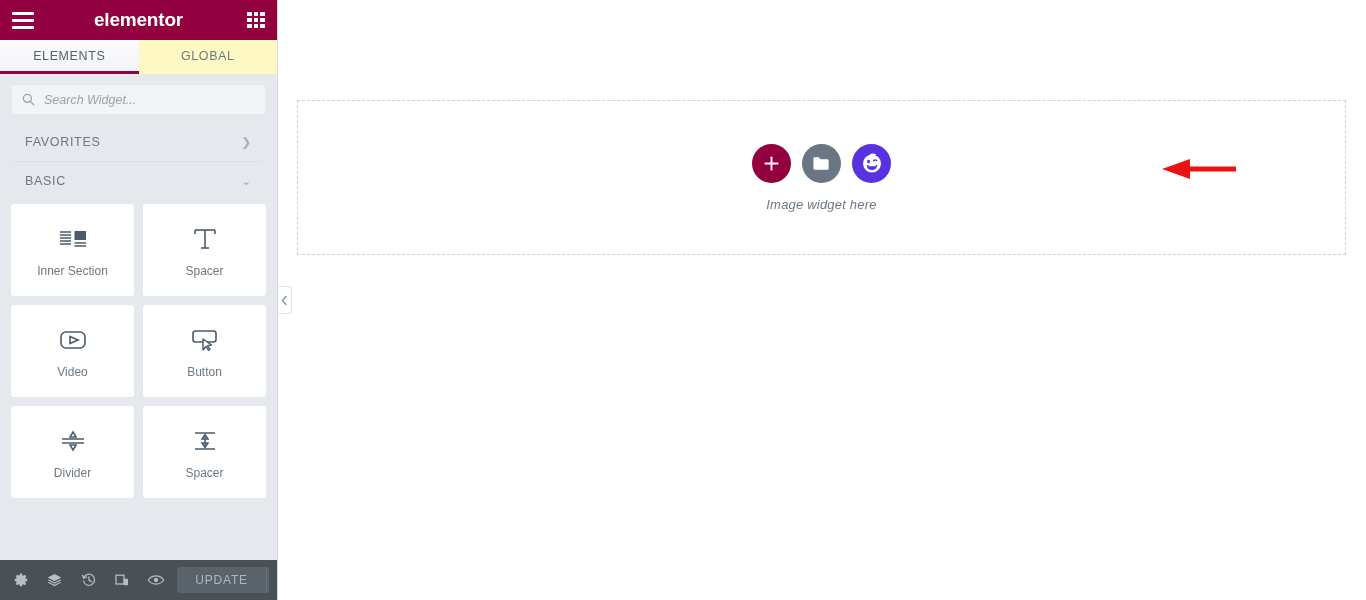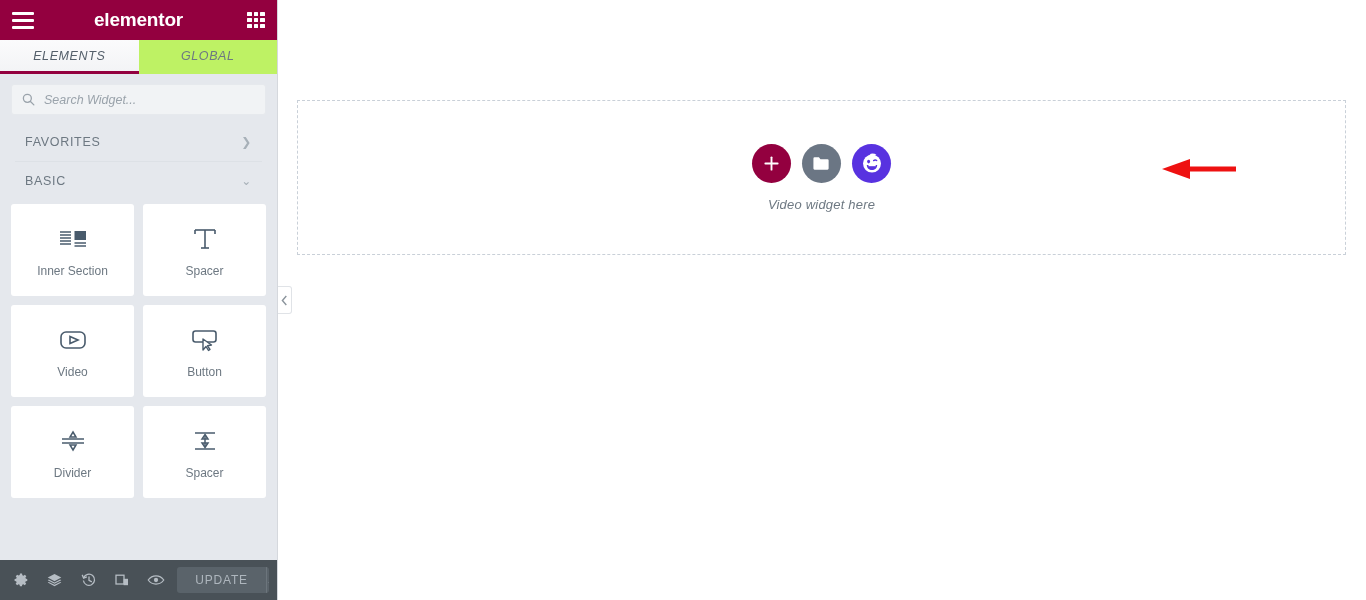--- a/index.html
+++ b/index.html
@@ -33,25 +33,25 @@
   #brand {
     position: absolute; left: 0; right: 0; top: 0; bottom: 0;
     display: flex; align-items: center; justify-content: center;
     color: #ffffff; font-size: 19px; font-weight: bold; letter-spacing: -0.2px;
     pointer-events: none;
   }
   #apps-btn { margin-left: auto; width: 18px; height: 16px; display: grid; grid-template-columns: repeat(3, 1fr); grid-template-rows: repeat(3, 1fr); gap: 2px; cursor: pointer; position: relative; z-index: 2;}
   #apps-btn span { background: #ffffff; display: block; border-radius: 0.5px; }
 
   
-  #tabs { height: 34px; display: flex; flex: 0 0 34px; background: #ffffff; font-style: italic; }
+  #tabs { height: 34px; display: flex; flex: 0 0 34px; background: #ffffff; }
   .tab {
     flex: 1; display: flex; align-items: center; justify-content: center;
     font-size: 12.5px; color: #6d7882; letter-spacing: 0.6px;
-    cursor: pointer; background: #bef264;
+    cursor: pointer; background: #fef9c3;
     border-bottom: 3px solid transparent;
   }
   .tab.active {
     background: linear-gradient(#fbfbfc, #f3f4f6);
     border-bottom-color: #93003f;
     color: #55606b;
   }
 
   
   #search-wrap { padding: 10px 11px 8px 11px; flex: 0 0 auto; }
@@ -351,21 +351,21 @@
             <circle cx="12" cy="12.6" r="9" fill="#ffffff"></circle>
             <path d="M9.5 3.2c2.2-1.1 5-0.9 7 0.6-1.7 0.1-3.2 0.9-4.2 2.1-0.6-1.3-1.6-2.2-2.8-2.7z" fill="#ffffff"></path>
             <ellipse cx="8.6" cy="10.6" rx="1.5" ry="1.8" fill="#5832e0"></ellipse>
             <path d="M13.6 9.6c1-0.7 2.2-0.7 3.1 0" stroke="#5832e0" stroke-width="1.3" fill="none" stroke-linecap="round"></path>
             <path d="M6.8 13.9h10.4c0 3-2.3 5.1-5.2 5.1s-5.2-2.1-5.2-5.1z" fill="#5832e0"></path>
             <path d="M8.5 13.9h7.2v1.3H8.5z" fill="#ffffff"></path>
           </svg>
         </div>
 
       </div>
-      <div id="drag-label">Video widget here</div>
+      <div id="drag-label">Image widget here</div>
     </div>
 
     <svg id="arrow" width="76" height="20" viewBox="0 0 76 20">
       <line x1="28" y1="10" x2="74" y2="10" stroke="#ee1111" stroke-width="5"></line>
       <polygon points="0,10 28,0 28,20" fill="#ee1111"></polygon>
     </svg>
 
   </div>
 </div>
 

